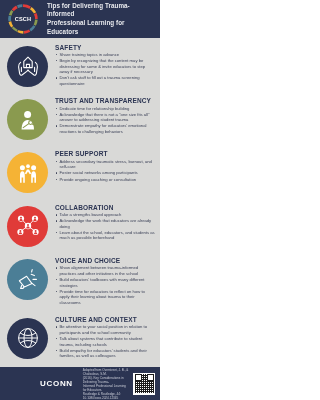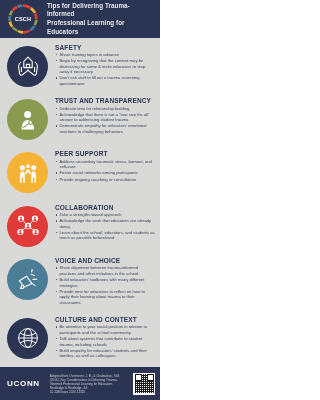--- a/index.html
+++ b/index.html
@@ -140,20 +140,21 @@
     align-items: center;
     padding: 0 5px 0 7px;
     box-sizing: border-box;
   }
   .uconn {
     color: #ffffff;
     font-size: 8px;
     font-weight: bold;
     letter-spacing: 0.7px;
     flex: 0 0 auto;
+    margin-left: 33px;
   }
   .citation {
     flex: 1 1 auto;
     color: #c9ccd6;
     font-size: 3.1px;
     line-height: 4px;
     padding: 0 4px 0 10px;
   }
   .citation span { display: block; }
   .qr {

